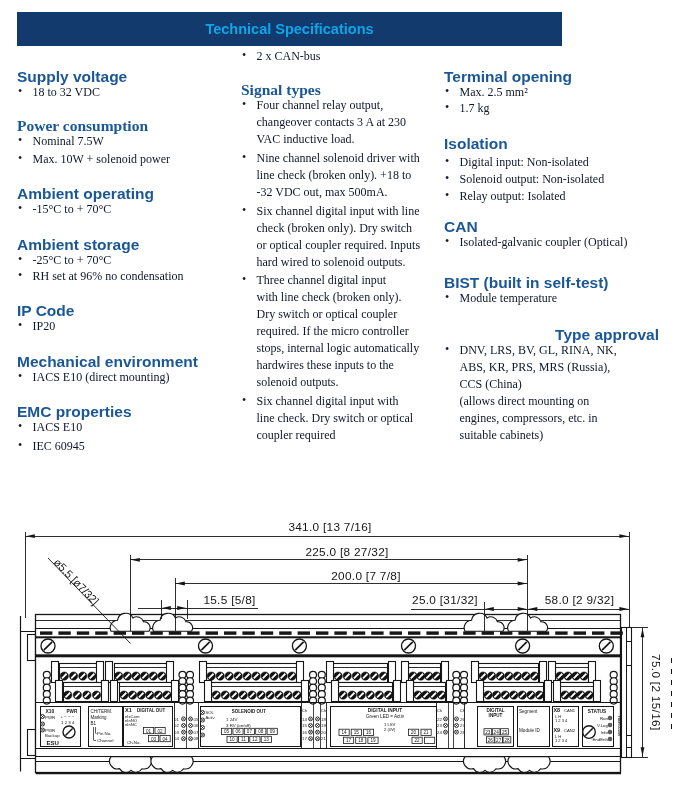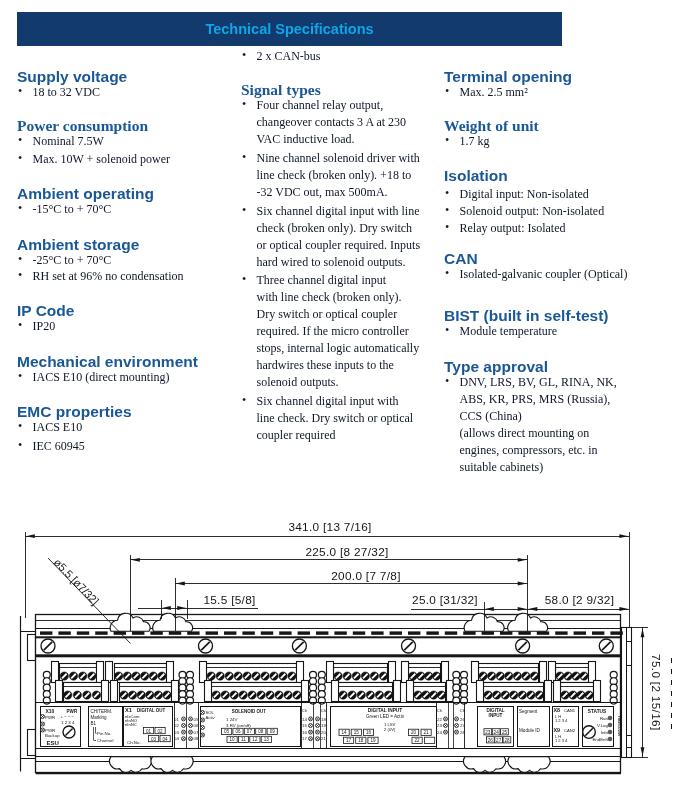--- a/index.html
+++ b/index.html
@@ -5,21 +5,21 @@
 body{width:690px;height:800px;position:relative;font-family:"Liberation Sans",sans-serif;overflow:hidden;}
 .bar{position:absolute;left:17px;top:12px;width:545px;height:34px;background:#123a6d;color:#0ea5e9;
  font-weight:bold;font-size:14.5px;text-align:center;line-height:34px;}
 .col{position:absolute;top:0;}
 h3{font-family:"Liberation Sans",sans-serif;font-weight:bold;color:#1a5796;font-size:15.5px;
  line-height:18px;margin:17.6px 0 0 0;}
 ul{margin:-2px 0 0 0;padding:0;list-style:none;font-family:"Liberation Serif",serif;color:#0f172a;font-size:12px;line-height:17px;}
 li{position:relative;padding-left:15.5px;margin-bottom:1.8px;}
 .iso li{margin-bottom:0;}
 .iso{margin-top:1px !important;}
-h3.m1{margin-top:12.8px;}h3.m2{margin-top:23.6px;}h3.m3{margin-top:18.4px;}
+h3.m1{margin-top:12.8px;}h3.m2{margin-top:23.6px;}h3.m3{margin-top:18.4px;text-align:right;}
 h3.g16{margin-top:16px;font-family:Liberation Serif, serif;}h3.g162{margin-top:16.2px;}h3.g18{margin-top:18px;}h3.g17{margin-top:17px;}
 li:before{content:"\2022";position:absolute;left:1px;top:-1px;font-size:12px;}
 </style></head><body>
 <div class="bar">Technical Specifications</div>
 <div class="col" style="left:17px;top:50px;width:215px;">
     <h3>Supply voltage</h3>
     <ul>
       <li>18 to 32 VDC</li>
     </ul>
     <h3 class="g16">Power consumption</h3>
@@ -63,21 +63,20 @@
       <li>Six channel digital input with line<br>check (broken only). Dry switch<br>or optical coupler required. Inputs<br>hard wired to solenoid outputs.</li>
       <li>Three channel digital input<br>with line check (broken only).<br>Dry switch or optical coupler<br>required. If the micro controller<br>stops, internal logic automatically<br>hardwires these inputs to the<br>solenoid outputs.</li>
       <li>Six channel digital input with<br>line check. Dry switch or optical<br>coupler required</li>
     </ul>
   </div>
 <div class="col" style="left:444px;top:50px;width:215px;">
     <h3>Terminal opening</h3>
     <ul>
       <li>Max. 2.5 mm²</li>
     </ul>
-    <h3 class="g16">Weight of unit</h3>
     <ul>
       <li>1.7 kg</li>
     </ul>
     <h3>Isolation</h3>
     <ul class="iso">
       <li>Digital input: Non-isolated</li>
       <li>Solenoid output: Non-isolated</li>
       <li>Relay output: Isolated</li>
     </ul>
     <h3 class="m1">CAN</h3>

